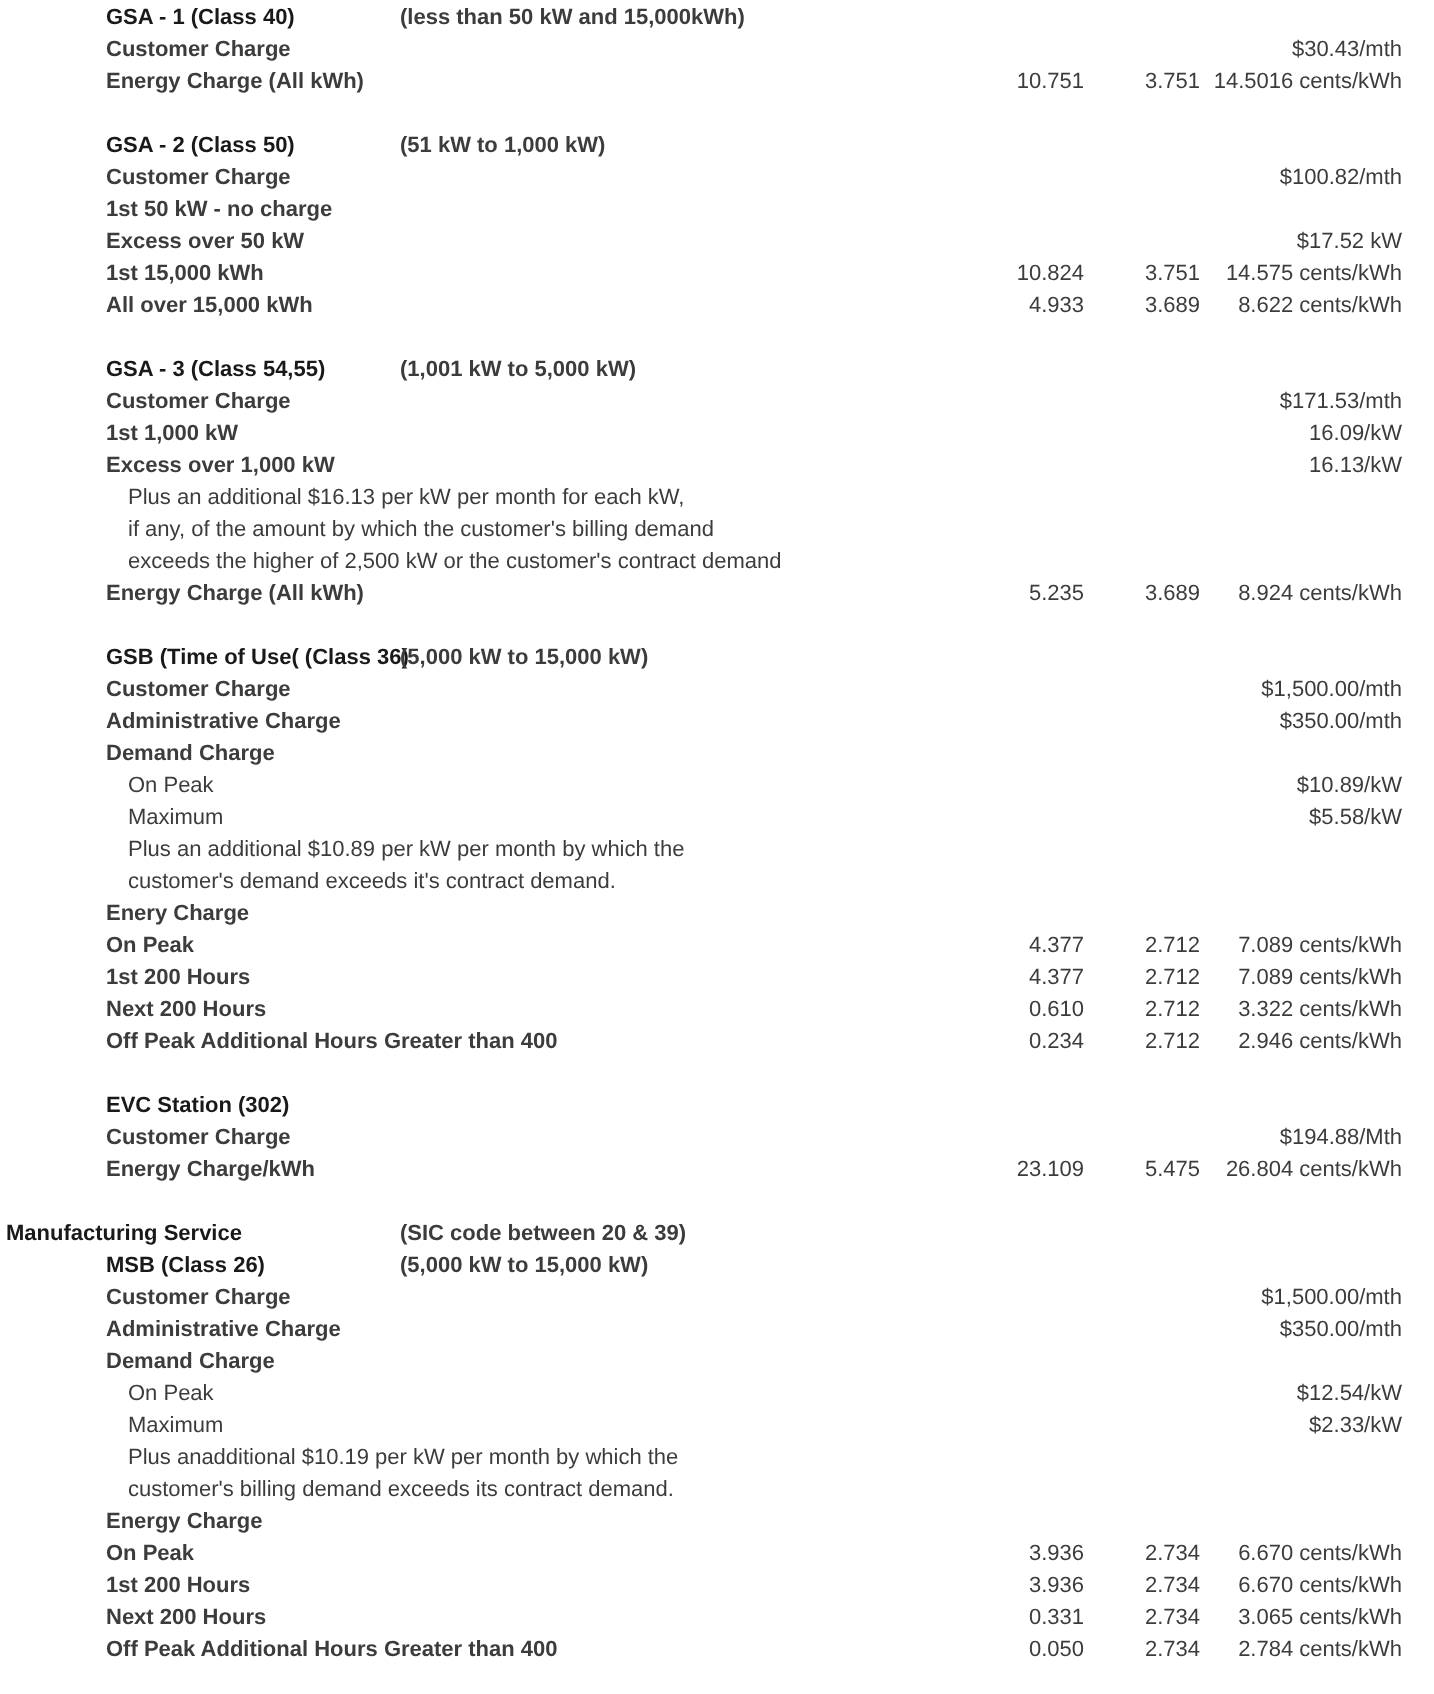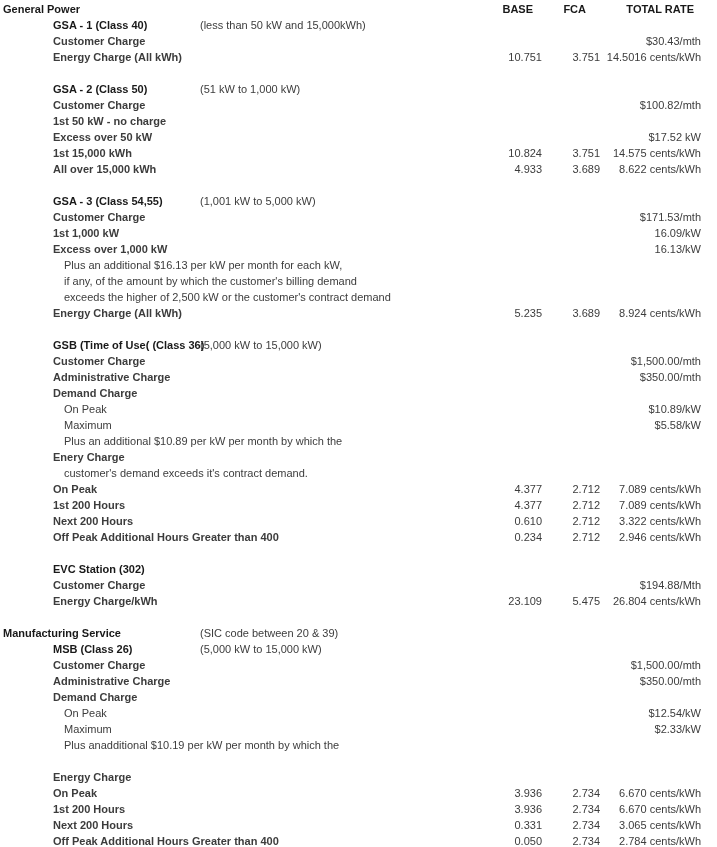--- a/index.html
+++ b/index.html
@@ -29,41 +29,35 @@
   }
   .label { overflow: visible; }
   .indent-0 { padding-left: 3px; }
   .indent-1 { padding-left: 53px; font-weight: bold; }
   .indent-2 { padding-left: 64px; }
   .cond {
     position: absolute;
     left: 200px;
     top: 0;
     line-height: 16px;
-    font-weight: 400;
+    font-weight: 700;
     color: #3c3c3c;
   }
   .num { text-align: right; }
   .total { padding-right: 16px; }
   .bold { font-weight: 700; color: #191919; }
   .col-header { font-weight: 700; color: #191919; text-align: right; }
   .base-h  { padding-right: 9px; }
   .fca-h   { padding-right: 14px; }
   .total-h { padding-right: 23px; }
 </style>
 </head>
 <body>
 
 <div class="sheet">
-  <div class="row">
-    <span class="label indent-0 bold">General Power</span>
-    <span class="num col-header base-h">BASE</span>
-    <span class="num col-header fca-h">FCA</span>
-    <span class="num col-header total-h">TOTAL RATE</span>
-  </div>
   <div id="rows-container">
       <div class="row">
         <span class="label indent-1 bold">GSA - 1 (Class 40)</span>
         <span class="num base"></span>
         <span class="num fca"></span>
         <span class="num total"></span>
         <span class="cond">(less than 50 kW and 15,000kWh)</span>
       </div>
       <div class="row">
         <span class="label indent-1">Customer Charge</span>
@@ -218,27 +212,27 @@
         <span class="num fca"></span>
         <span class="num total">$5.58/kW</span>
       </div>
       <div class="row">
         <span class="label indent-2">Plus an additional $10.89 per kW per month by which the</span>
         <span class="num base"></span>
         <span class="num fca"></span>
         <span class="num total"></span>
       </div>
       <div class="row">
+        <span class="label indent-2">customer's demand exceeds it's contract demand.</span>
+        <span class="num base"></span>
+        <span class="num fca"></span>
+        <span class="num total"></span>
+      </div>
+      <div class="row">
         <span class="label indent-1">Enery Charge</span>
-        <span class="num base"></span>
-        <span class="num fca"></span>
-        <span class="num total"></span>
-      </div>
-      <div class="row">
-        <span class="label indent-2">customer's demand exceeds it's contract demand.</span>
         <span class="num base"></span>
         <span class="num fca"></span>
         <span class="num total"></span>
       </div>
       <div class="row">
         <span class="label indent-1">On Peak</span>
         <span class="num base">4.377</span>
         <span class="num fca">2.712</span>
         <span class="num total">7.089 cents/kWh</span>
       </div>
@@ -334,20 +328,21 @@
         <span class="num fca"></span>
         <span class="num total">$2.33/kW</span>
       </div>
       <div class="row">
         <span class="label indent-2">Plus anadditional $10.19 per kW per month by which the</span>
         <span class="num base"></span>
         <span class="num fca"></span>
         <span class="num total"></span>
       </div>
       <div class="row">
+        <span class="label indent-2">customer's billing demand exceeds its contract demand.</span>
         <span class="num base"></span>
         <span class="num fca"></span>
         <span class="num total"></span>
       </div>
       <div class="row">
         <span class="label indent-1">Energy Charge</span>
         <span class="num base"></span>
         <span class="num fca"></span>
         <span class="num total"></span>
       </div>

